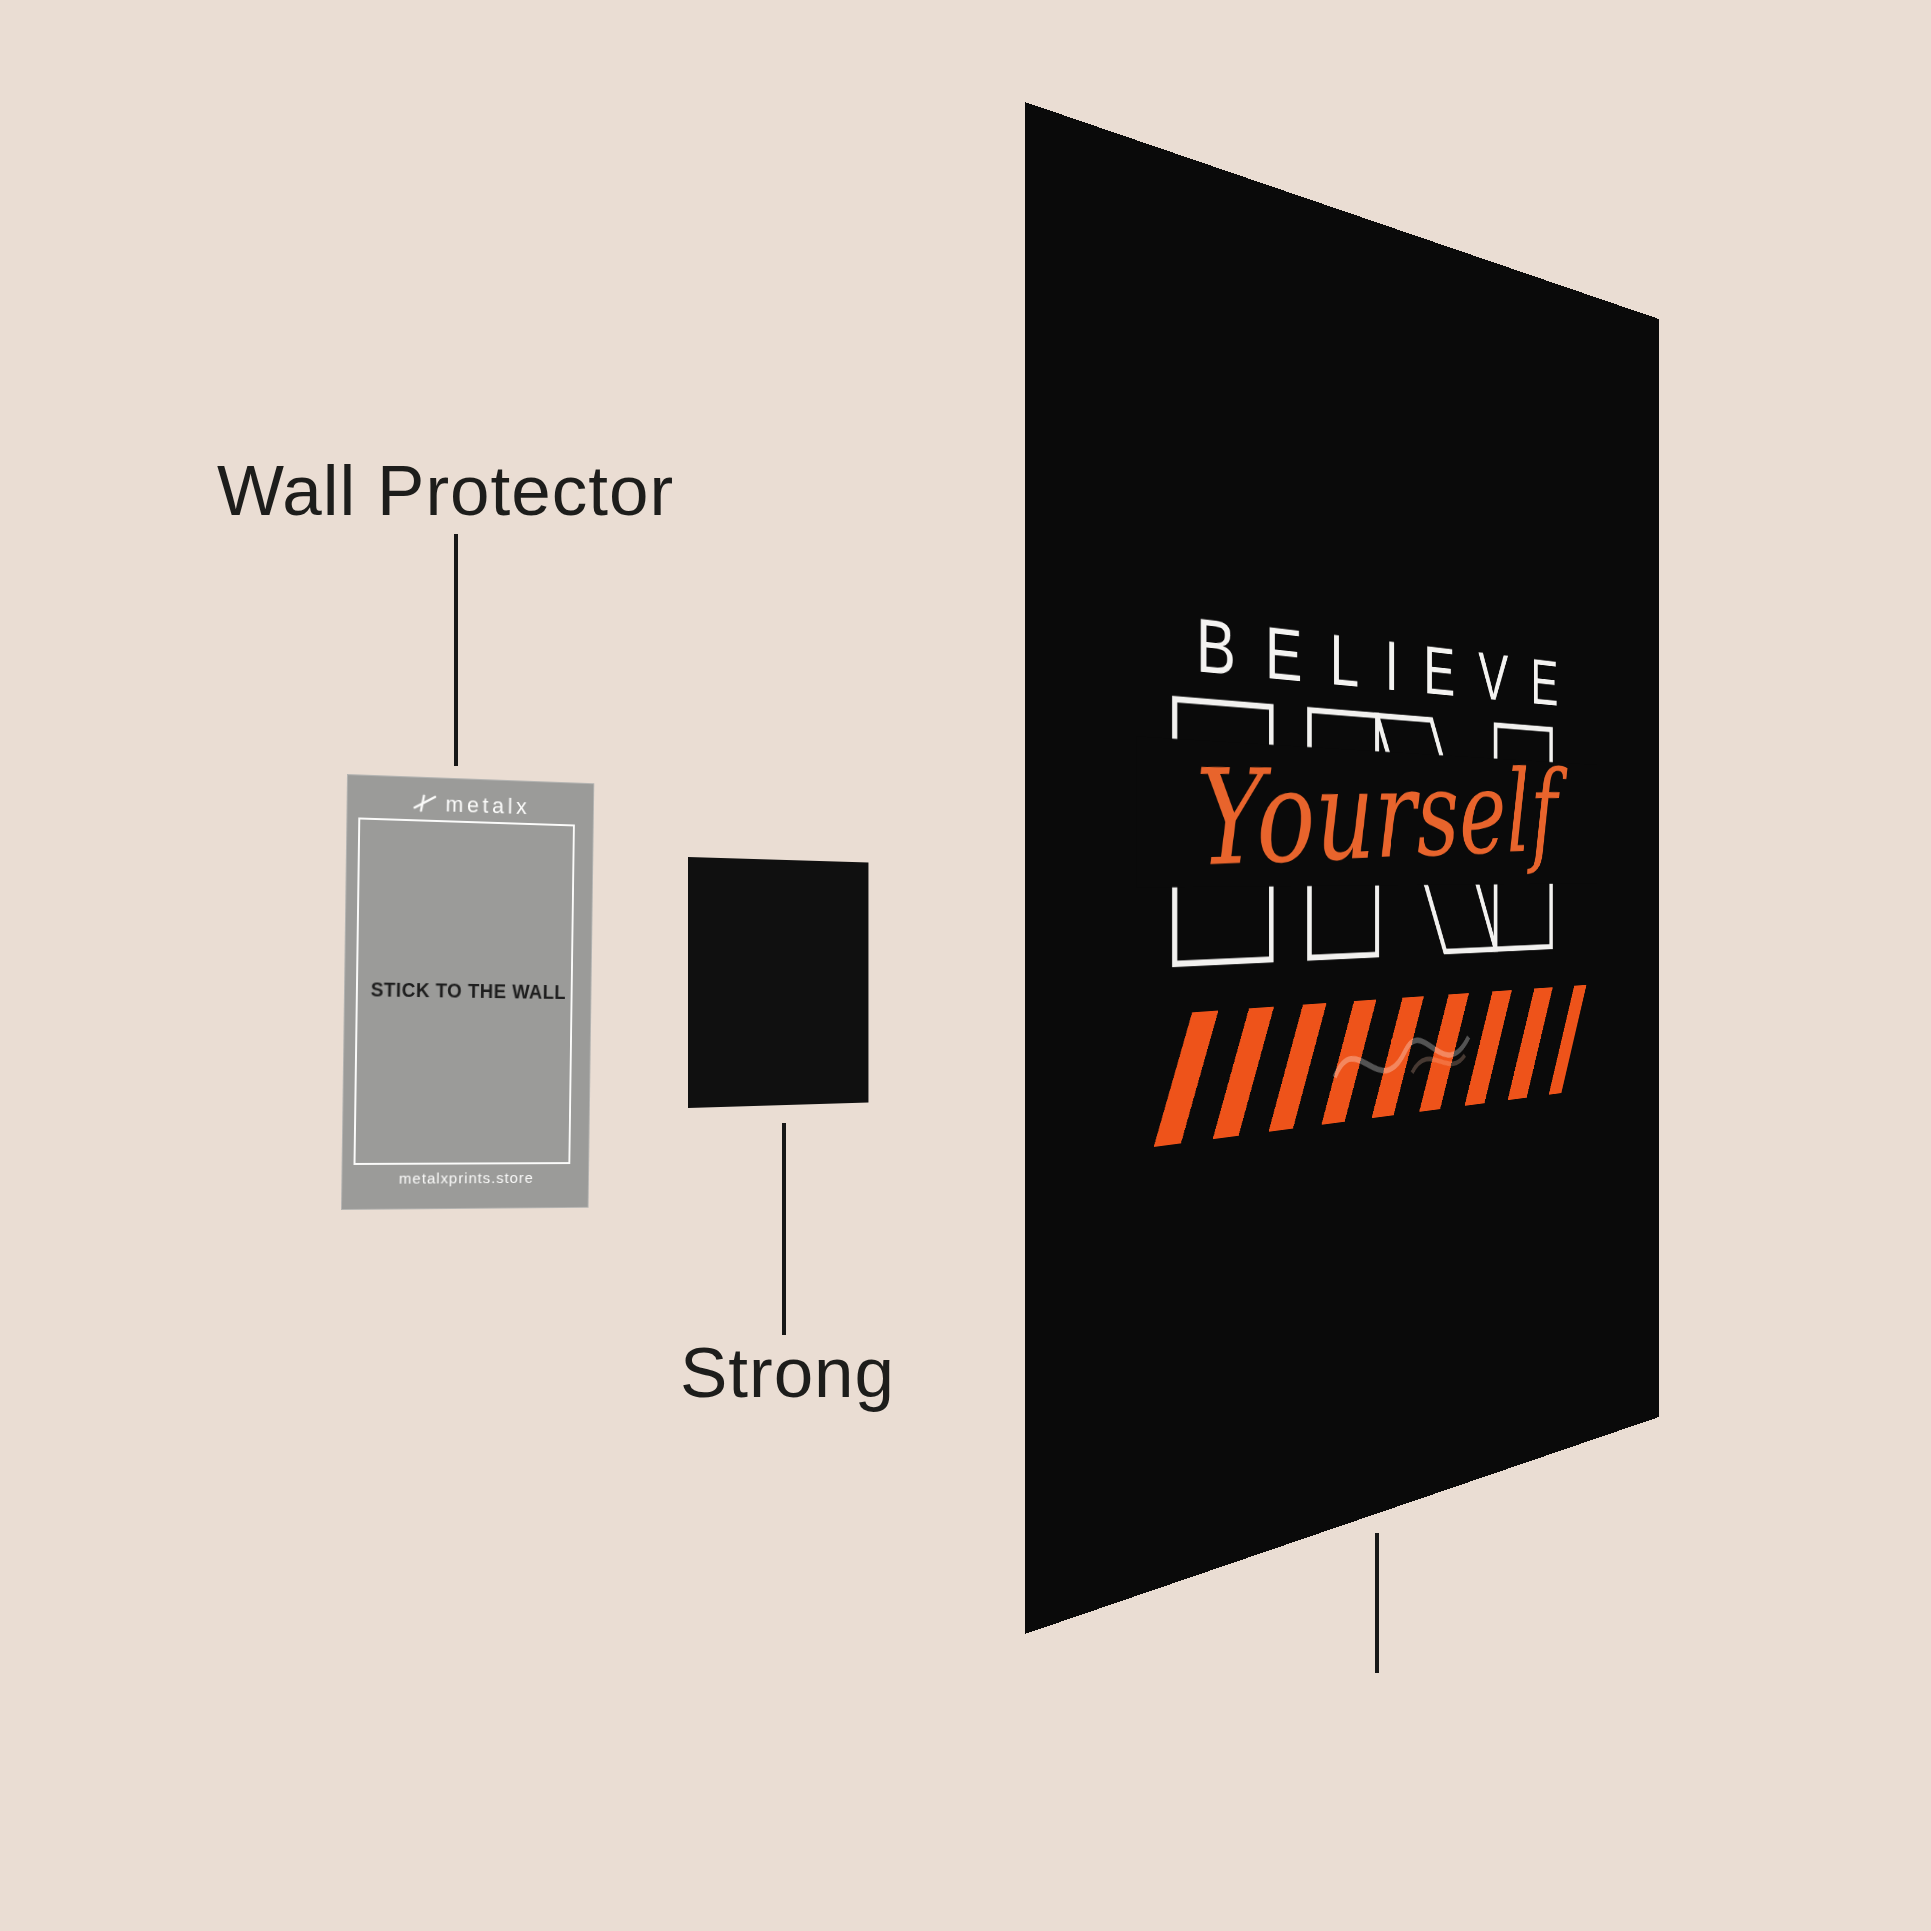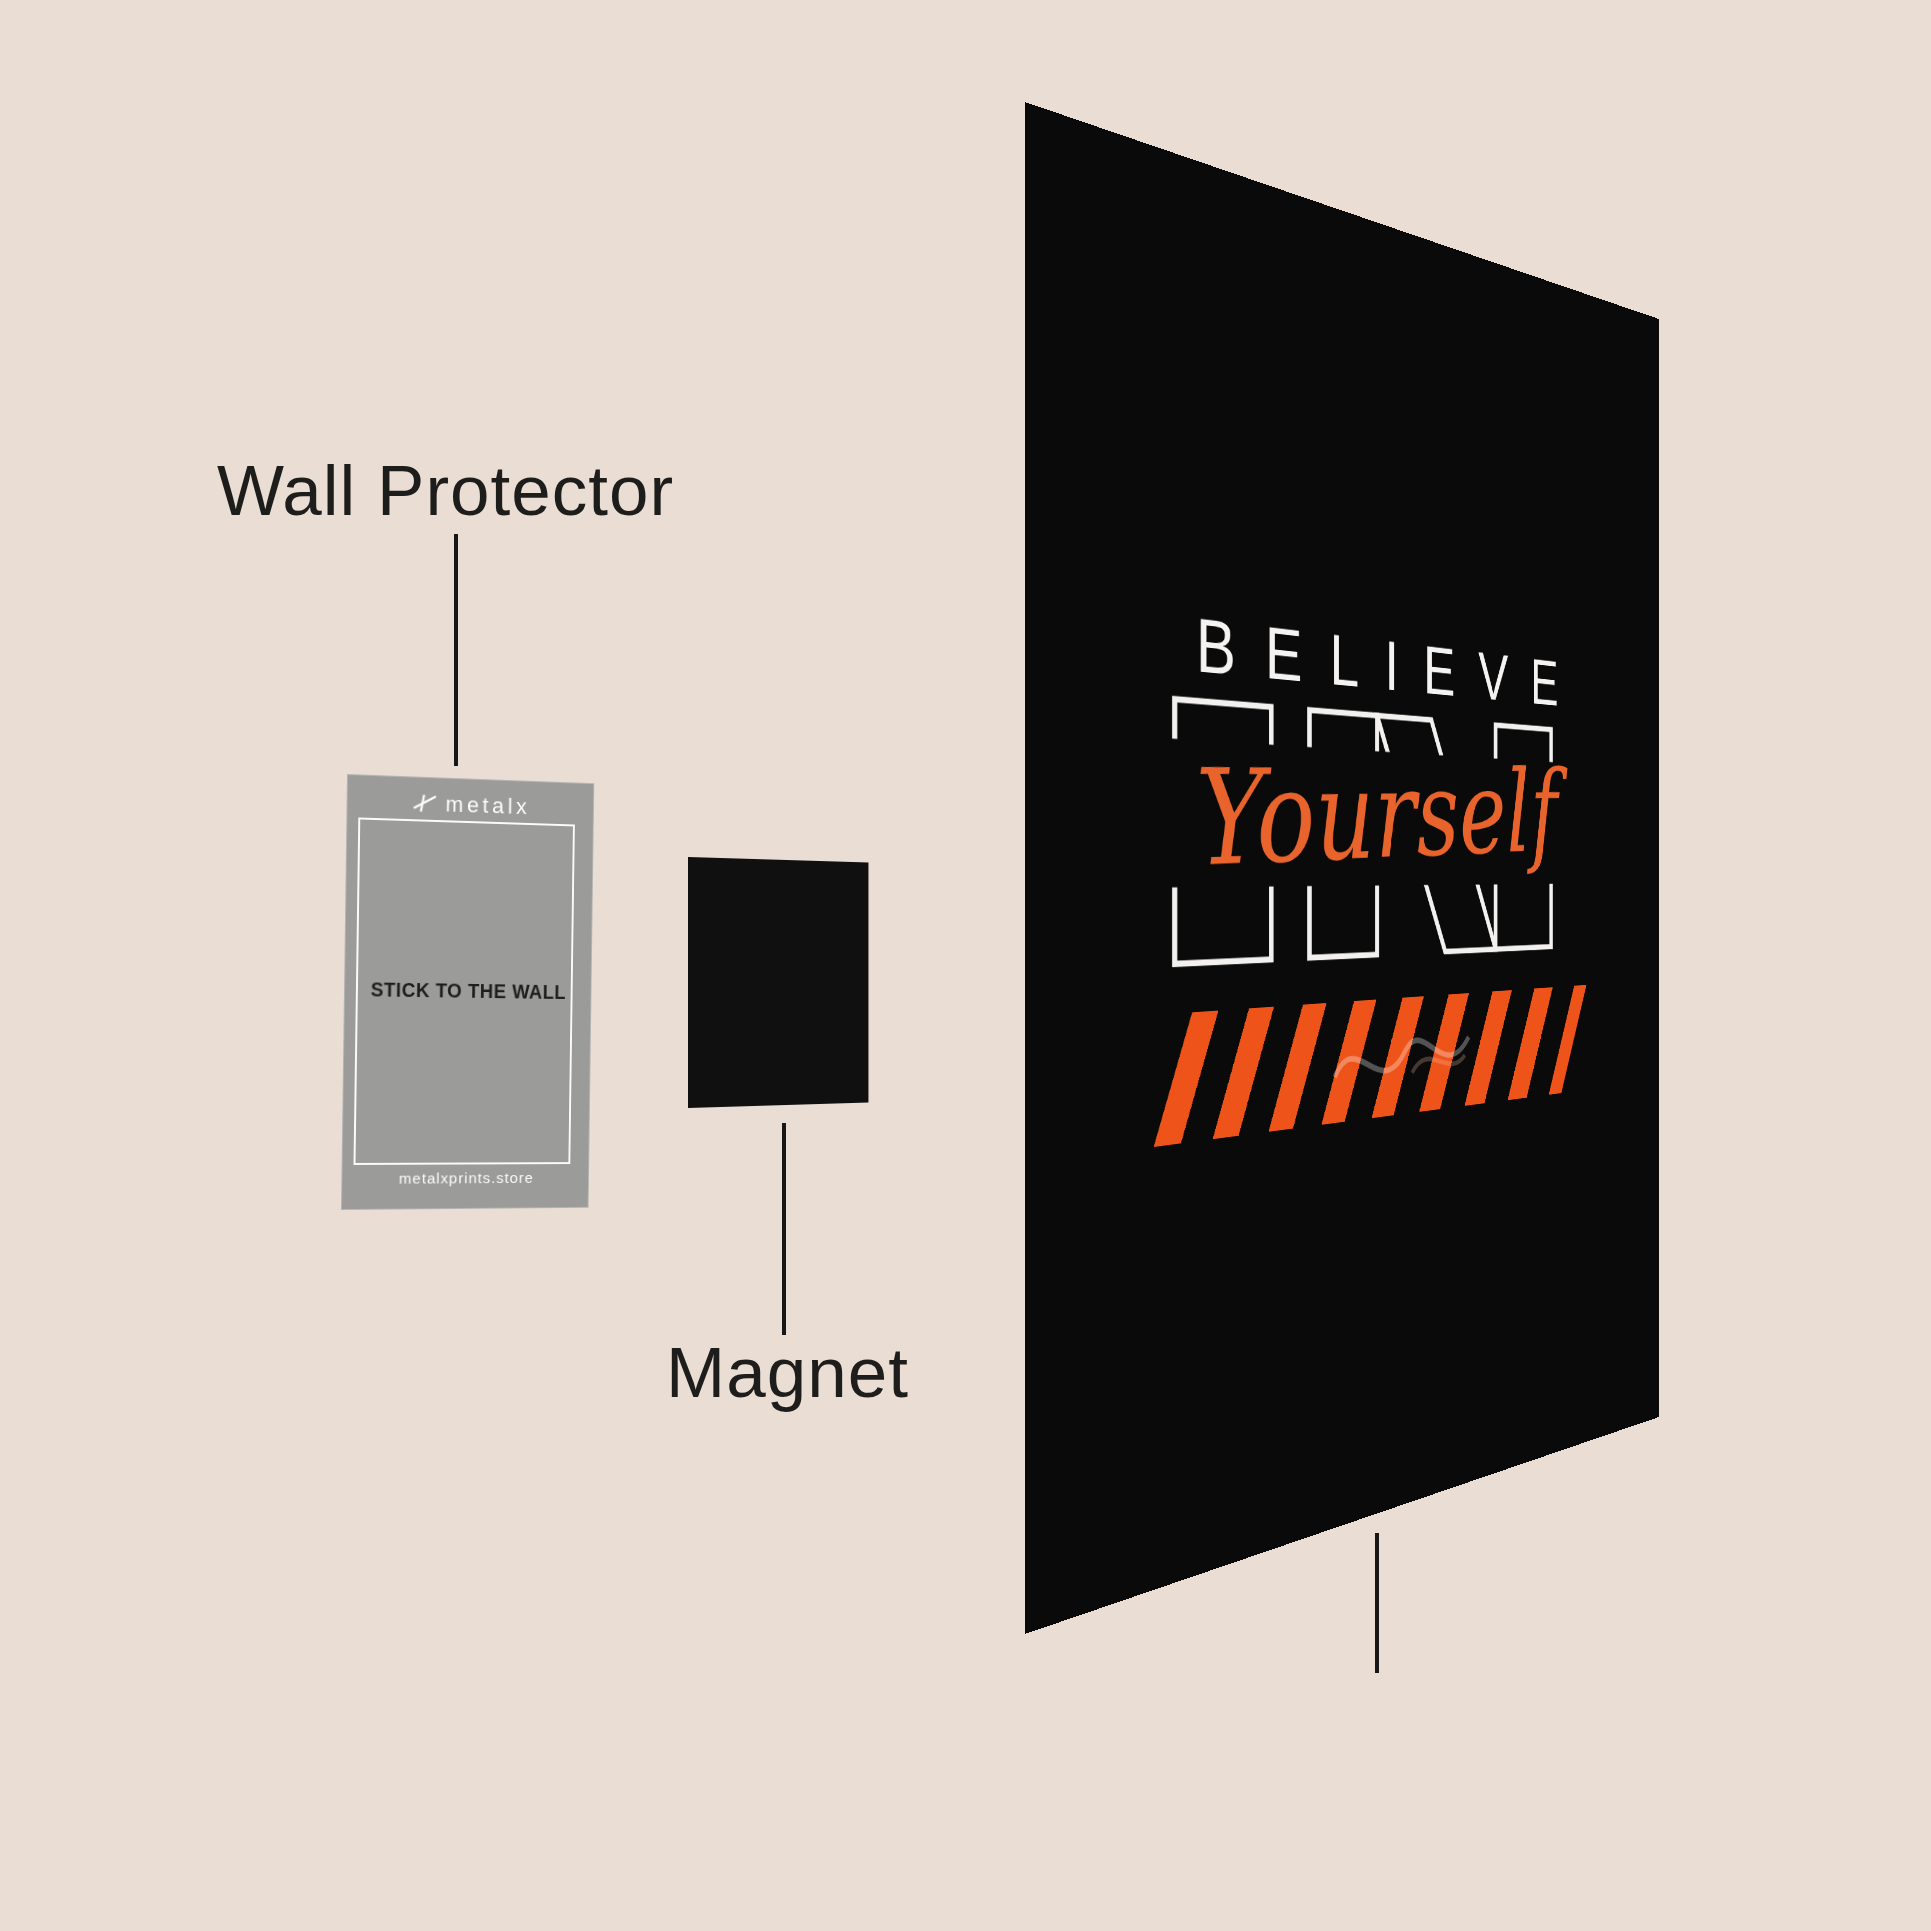--- a/index.html
+++ b/index.html
@@ -92,21 +92,21 @@
       <span>metalx</span>
     </div>
     <div class="card-frame"></div>
     <div class="card-stick">STICK TO THE WALL</div>
     <div class="card-site">metalxprints.store</div>
   </div>
 
   <div class="magnet"></div>
   <div class="line line-2"></div>
   <div class="label lbl-magnet">
-    <div>Magnet</div>
+    <div>Strong</div>
   </div>
 
   <div class="poster">
     <div class="believe">BELIEVE</div>
 
     <svg class="in-svg" viewBox="0 0 1059 1587" role="img" aria-label="IN">
 
       <rect x="192" y="606" width="139" height="294" fill="none" stroke="#F2F1EF" stroke-width="7"></rect>
 
       <rect x="390" y="606" width="110" height="294" fill="none" stroke="#F2F1EF" stroke-width="7"></rect>

